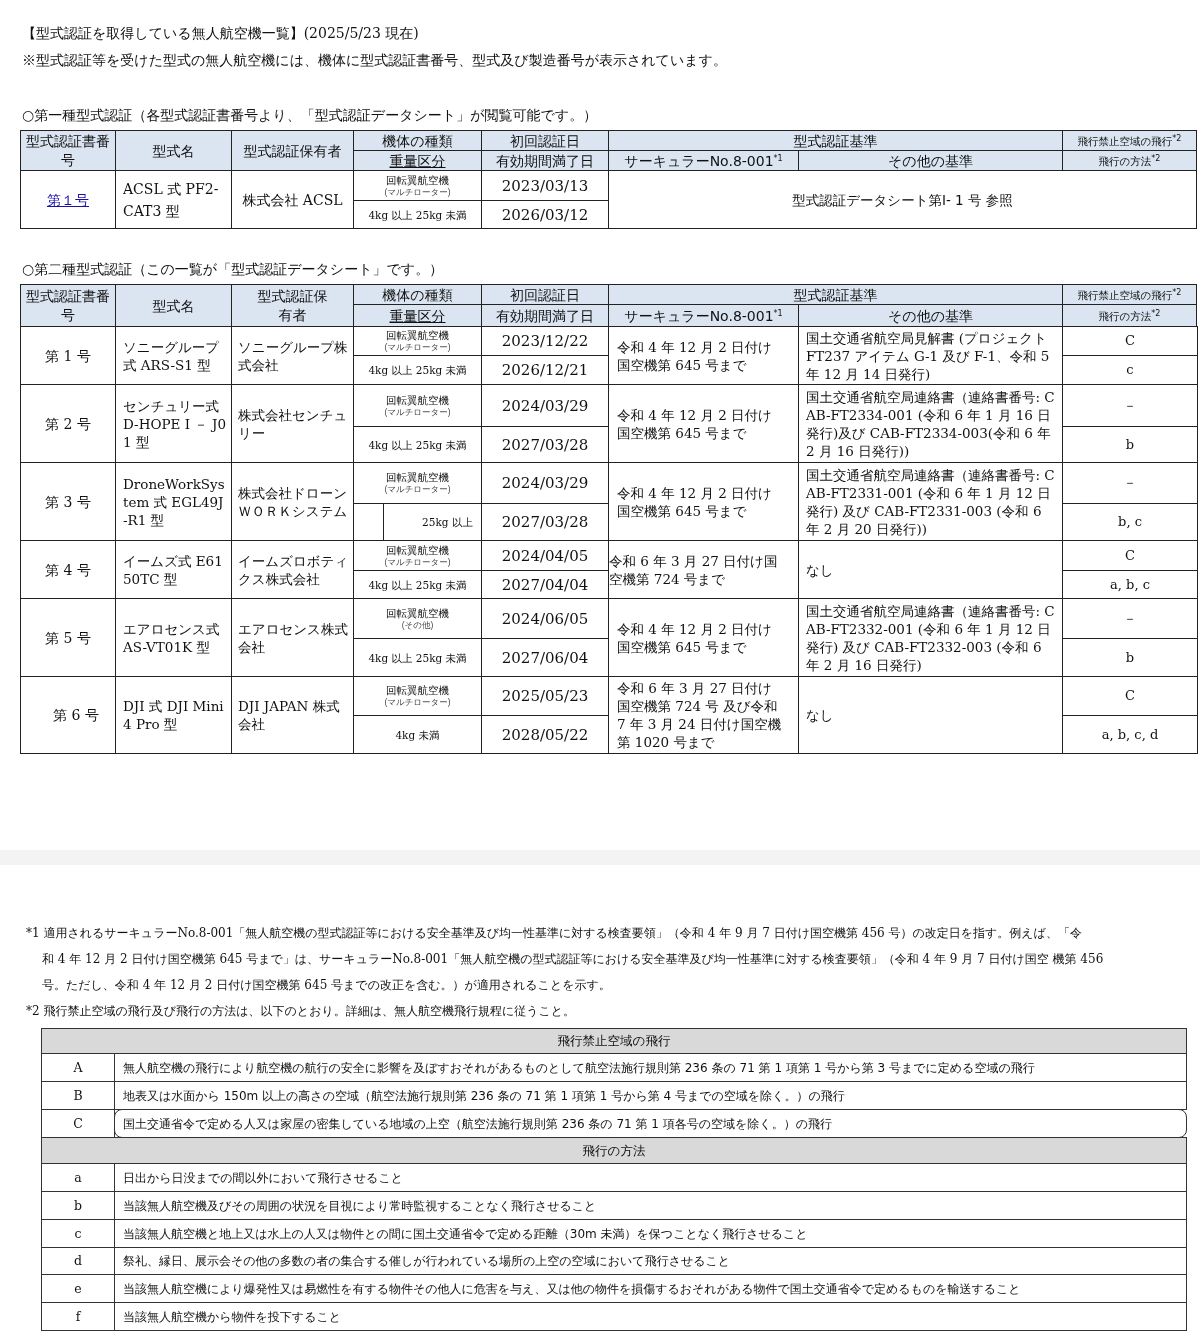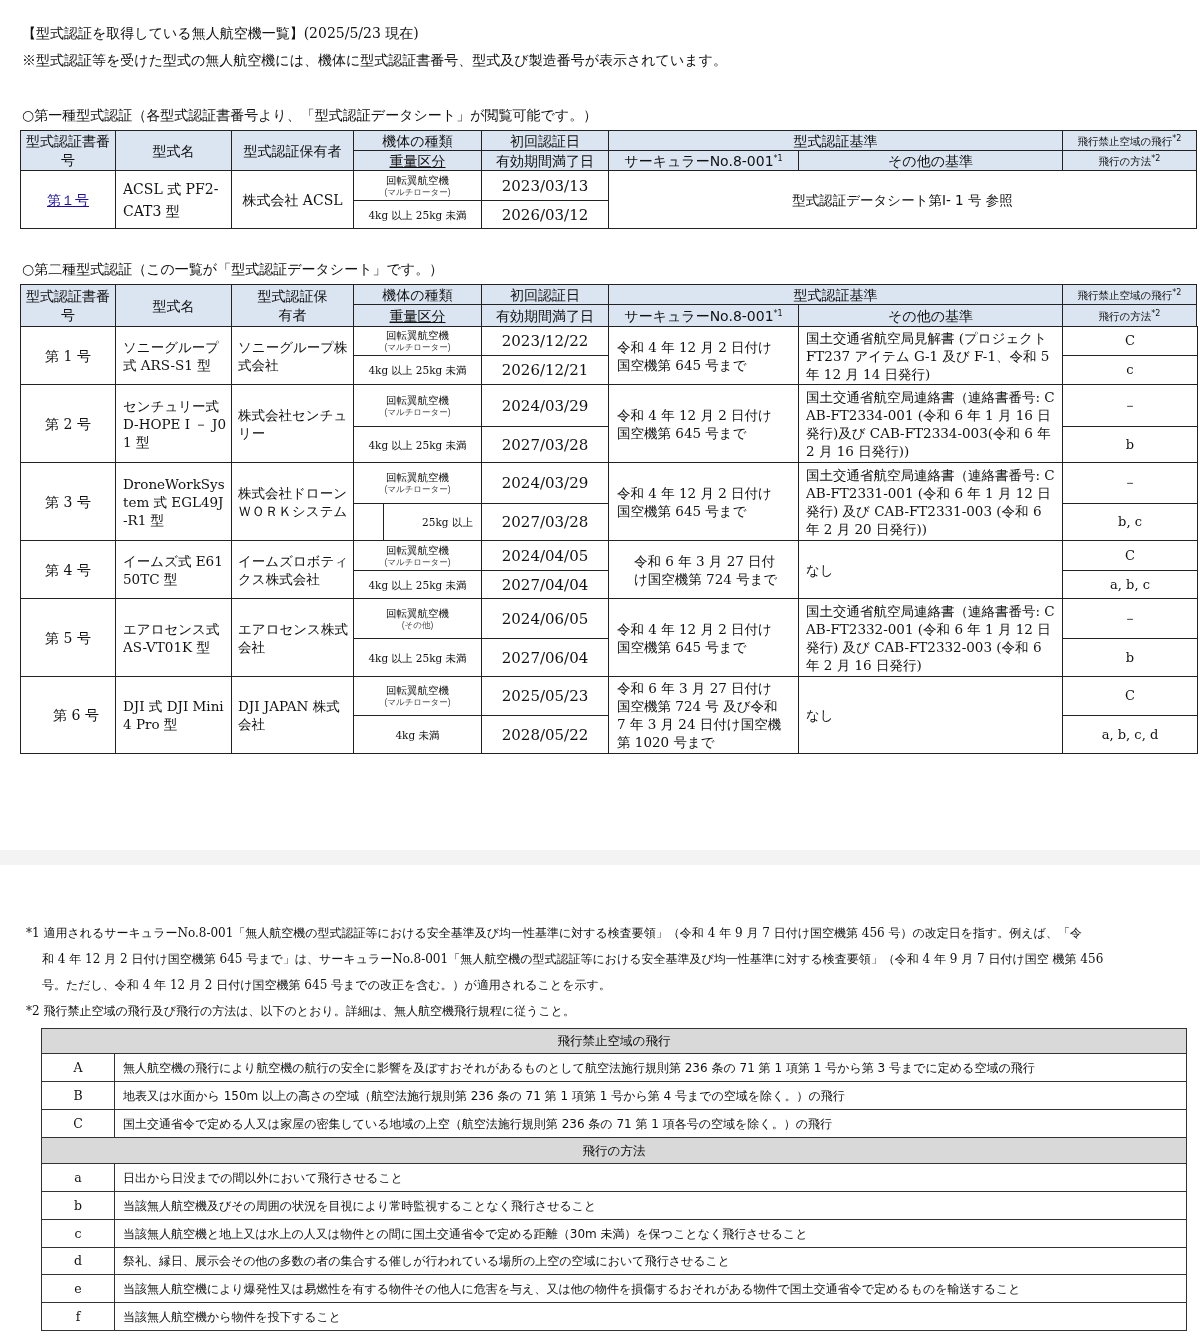--- a/index.html
+++ b/index.html
@@ -153,21 +153,21 @@
     <div class="cell " style="left: 20px; top: 540px; width: 96px; height: 59px;">第 4 号</div>
     <div class="cell left multi" style="left: 115px; top: 540px; width: 117px; height: 59px; padding-left: 7px;">イームズ式 E6150TC 型</div>
     <div class="cell left multi" style="left: 231px; top: 540px; width: 123px; height: 59px; padding-left: 6px;">イームズロボティクス株式会社</div>
     <div class="cell kind" style="left: 353px; top: 540px; width: 129px; height: 31px;">
       <span class="k1">回転翼航空機</span>
       <span class="k2">(マルチローター)</span>
     </div>
     <div class="cell wt" style="left: 353px; top: 570px; width: 129px; height: 29px;">4kg 以上 25kg 未満</div>
     <div class="cell date" style="left: 481px; top: 540px; width: 128px; height: 31px;">2024/04/05</div>
     <div class="cell date" style="left: 481px; top: 570px; width: 128px; height: 29px;">2027/04/04</div>
-    <div class="cell left multi" style="left: 608px; top: 540px; width: 191px; height: 59px; padding-left: 25px; padding-right: 16px;">令和 6 年 3 月 27 日付け国空機第 724 号まで</div>
+    <div class="cell left multi" style="left: 608px; top: 540px; width: 191px; height: 59px; padding-left: 0; padding-right: 16px;">令和 6 年 3 月 27 日付け国空機第 724 号まで</div>
     <div class="cell left multi" style="left: 798px; top: 540px; width: 265px; height: 59px; padding-left: 7px;">なし</div>
     <div class="cell flt" style="left: 1062px; top: 540px; width: 136px; height: 31px;">C</div>
     <div class="cell flt" style="left: 1062px; top: 570px; width: 136px; height: 29px;">a, b, c</div>
     <div class="cell " style="left: 20px; top: 598px; width: 96px; height: 79px;">第 5 号</div>
     <div class="cell left multi" style="left: 115px; top: 598px; width: 117px; height: 79px; padding-left: 7px;">エアロセンス式 AS-VT01K 型</div>
     <div class="cell left multi" style="left: 231px; top: 598px; width: 123px; height: 79px; padding-left: 6px;">エアロセンス株式会社</div>
     <div class="cell kind" style="left: 353px; top: 598px; width: 129px; height: 41px;">
       <span class="k1">回転翼航空機</span>
       <span class="k2">(その他)</span>
     </div>
@@ -201,21 +201,21 @@
 <div class="fn" style="left:42px;top:977px;">号。ただし、令和 4 年 12 月 2 日付け国空機第 645 号までの改正を含む。）が適用されることを示す。</div>
 <div class="fn" style="left:26px;top:1003px;">*2 飛行禁止空域の飛行及び飛行の方法は、以下のとおり。詳細は、無人航空機飛行規程に従うこと。</div>
 
 <div class="grid ftab" id="ftab">
   <div class="cell fh" style="left:41px;top:1028px;width:1146px;height:26px;">飛行禁止空域の飛行</div>
 <div class="cell " style="left: 41px; top: 1053px; width: 74px; height: 29px;">A</div>
     <div class="cell desc" style="left: 114px; top: 1053px; width: 1073px; height: 29px;">無人航空機の飛行により航空機の航行の安全に影響を及ぼすおそれがあるものとして航空法施行規則第 236 条の 71 第 1 項第 1 号から第 3 号までに定める空域の飛行</div>
     <div class="cell " style="left: 41px; top: 1081px; width: 74px; height: 29px;">B</div>
     <div class="cell desc" style="left: 114px; top: 1081px; width: 1073px; height: 29px;">地表又は水面から 150m 以上の高さの空域（航空法施行規則第 236 条の 71 第 1 項第 1 号から第 4 号までの空域を除く。）の飛行</div>
     <div class="cell " style="left: 41px; top: 1109px; width: 74px; height: 29px;">C</div>
-    <div class="cell desc" style="left: 114px; top: 1109px; width: 1073px; height: 29px;">国土交通省令で定める人又は家屋の密集している地域の上空（航空法施行規則第 236 条の 71 第 1 項各号の空域を除く。）の飛行</div>
+    <div class="cell desc" style="left: 114px; top: 1109px; width: 1073px; height: 29px; border-radius: 8px;">国土交通省令で定める人又は家屋の密集している地域の上空（航空法施行規則第 236 条の 71 第 1 項各号の空域を除く。）の飛行</div>
     <div class="cell fh" style="left: 41px; top: 1137px; width: 1146px; height: 27px;">飛行の方法</div>
     <div class="cell " style="left: 41px; top: 1163px; width: 74px; height: 29px;">a</div>
     <div class="cell desc" style="left: 114px; top: 1163px; width: 1073px; height: 29px;">日出から日没までの間以外において飛行させること</div>
     <div class="cell " style="left: 41px; top: 1191px; width: 74px; height: 29px;">b</div>
     <div class="cell desc" style="left: 114px; top: 1191px; width: 1073px; height: 29px;">当該無人航空機及びその周囲の状況を目視により常時監視することなく飛行させること</div>
     <div class="cell " style="left: 41px; top: 1219px; width: 74px; height: 29px;">c</div>
     <div class="cell desc" style="left: 114px; top: 1219px; width: 1073px; height: 29px;">当該無人航空機と地上又は水上の人又は物件との間に国土交通省令で定める距離（30m 未満）を保つことなく飛行させること</div>
     <div class="cell " style="left: 41px; top: 1247px; width: 74px; height: 28px;">d</div>
     <div class="cell desc" style="left: 114px; top: 1247px; width: 1073px; height: 28px; text-align: right;">祭礼、縁日、展示会その他の多数の者の集合する催しが行われている場所の上空の空域において飛行させること</div>
     <div class="cell " style="left: 41px; top: 1274px; width: 74px; height: 29px;">e</div>

